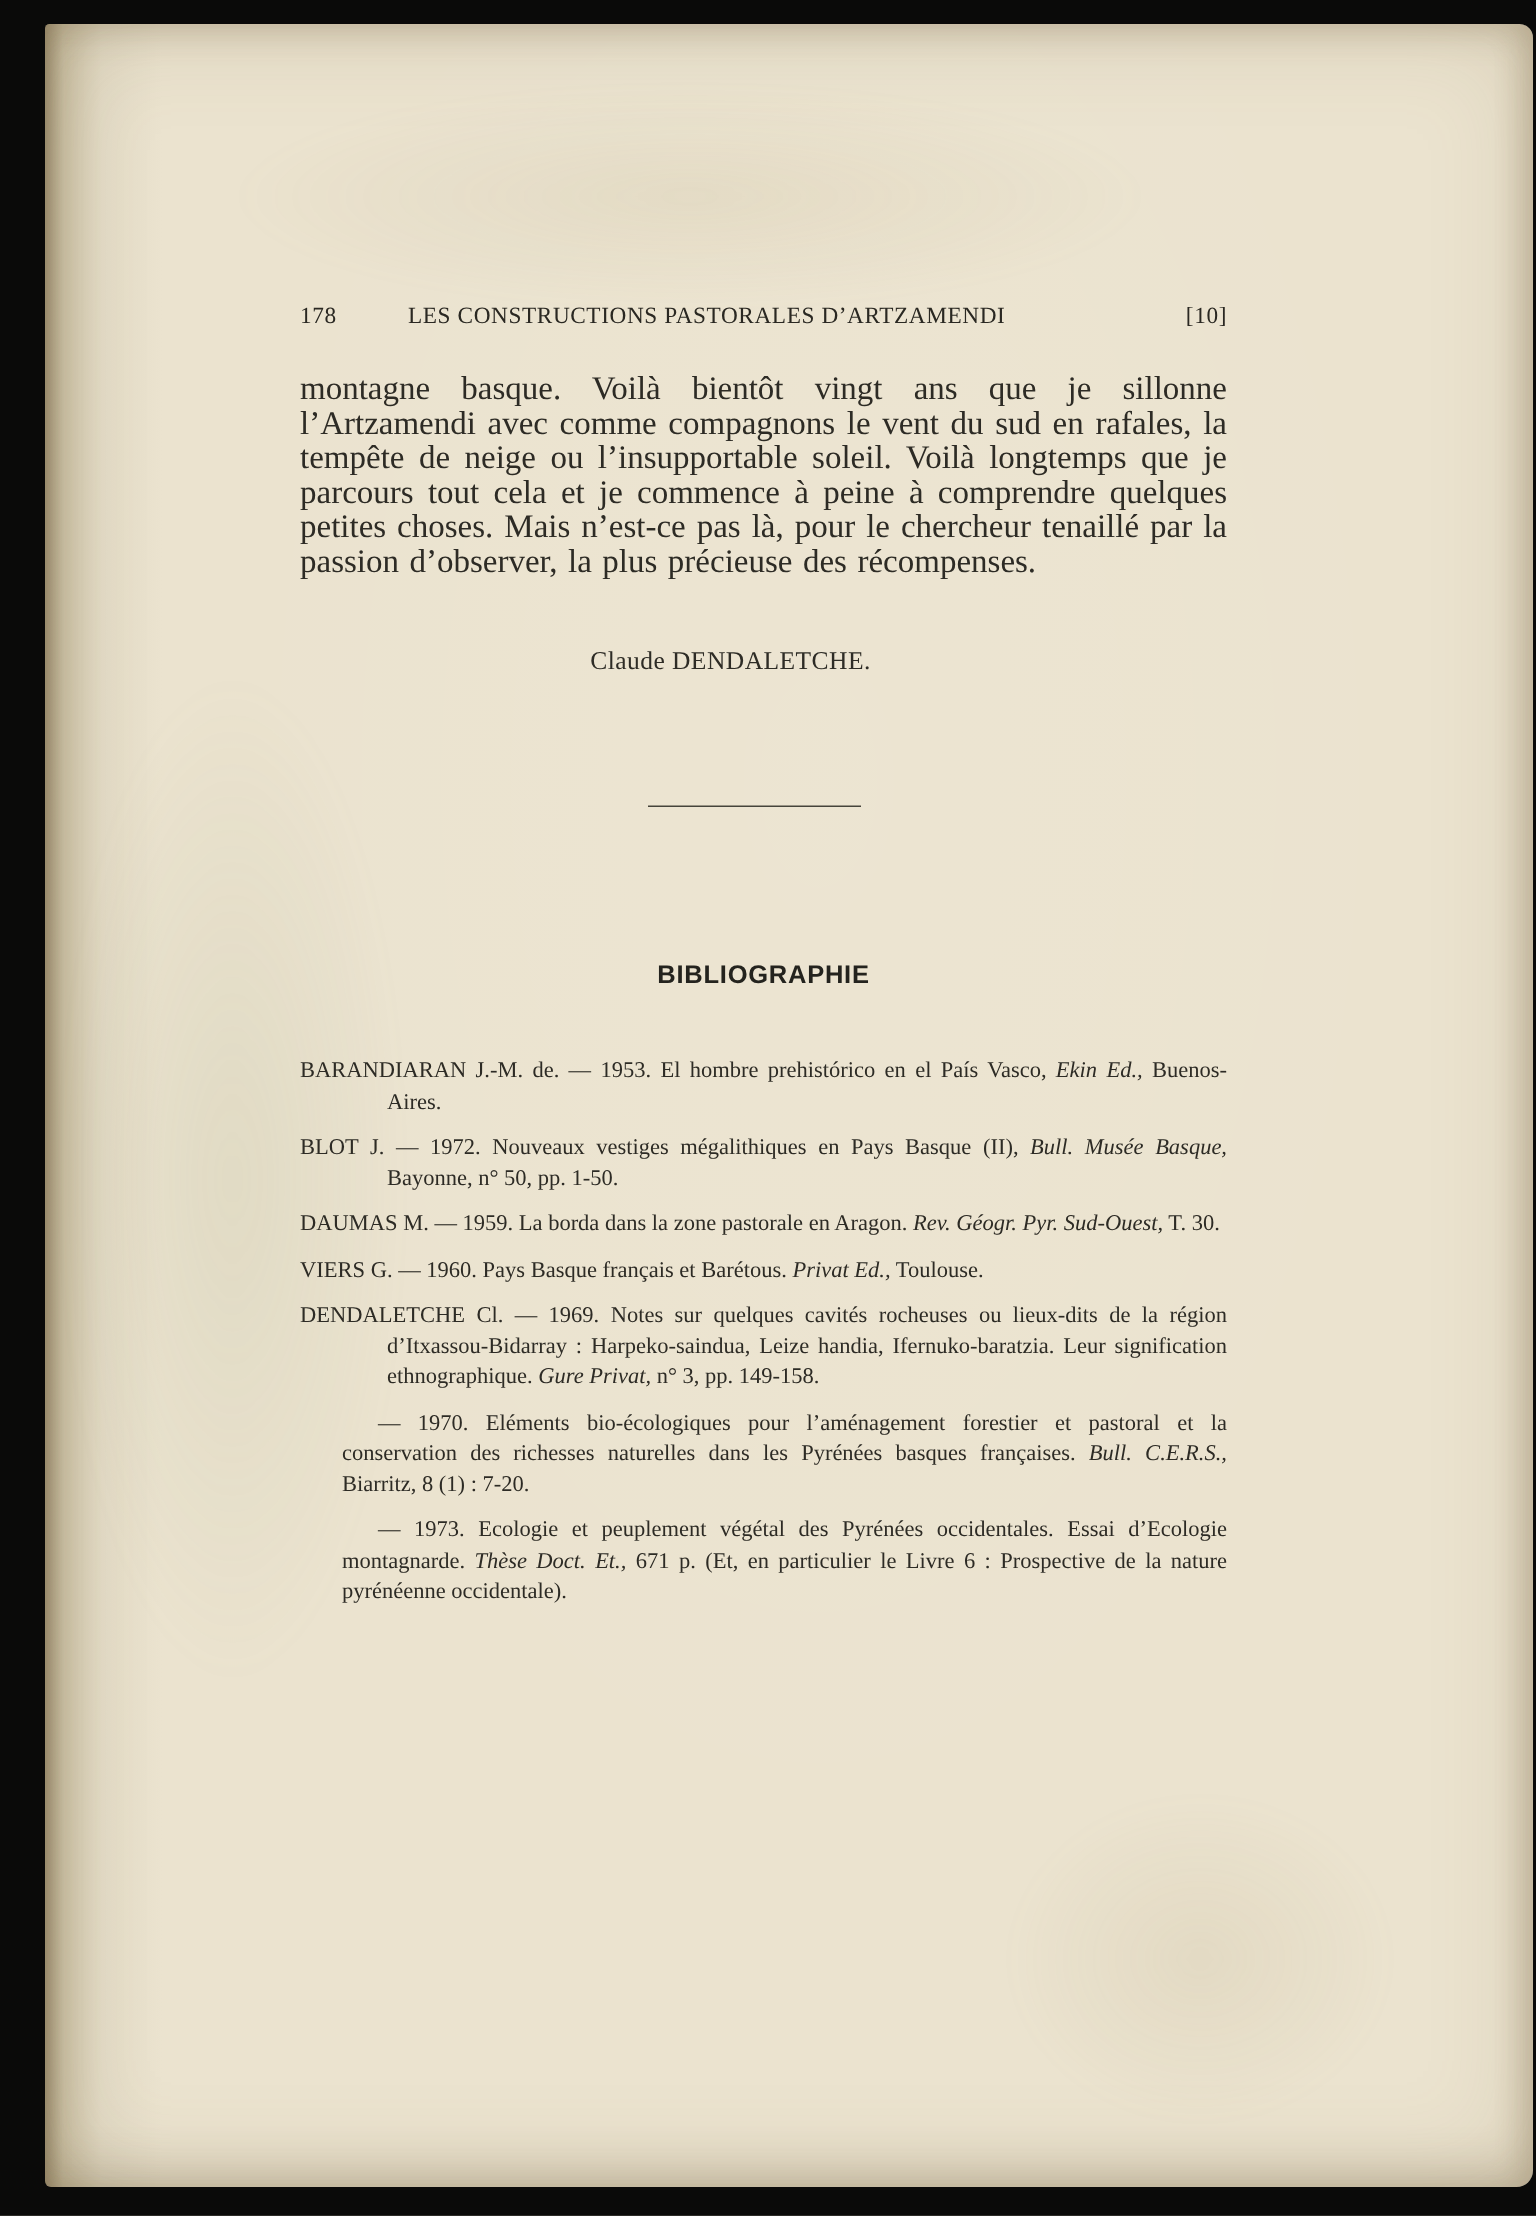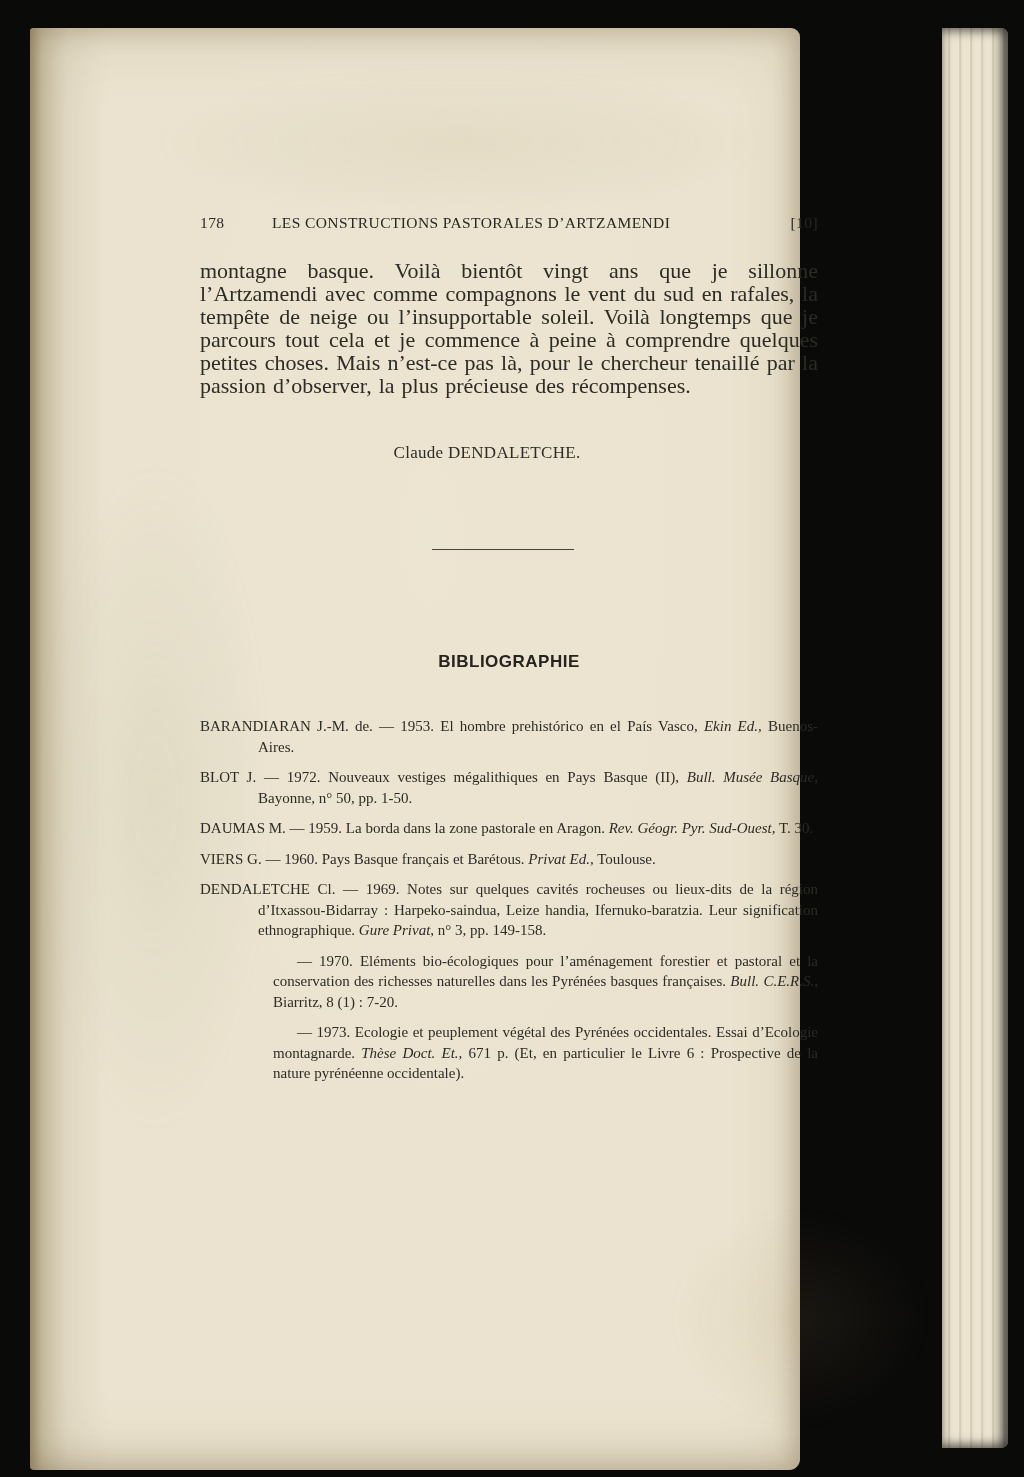--- a/index.html
+++ b/index.html
@@ -11,21 +11,21 @@
   
   .page-edges {
     position:absolute; left:942px; top:28px; width:66px; height:1420px;
     background:repeating-linear-gradient(90deg,
       #ece4d1 0px, #ece4d1 6px, #c6bba0 7px, #e4dbc6 8px, #ece4d1 11px);
     border-radius:0 7px 7px 0;
     box-shadow:inset -8px 0 10px rgba(0,0,0,.5), inset 0 6px 8px rgba(0,0,0,.25), inset 0 -6px 8px rgba(0,0,0,.3);
   }
   
   .page {
-    position:absolute; left:30px; top:28px; width:770px; height:1442px;
+    position:absolute; left:30px; top:16px; width:992px; height:1442px;
     background:
       radial-gradient(ellipse at 52% 35%, rgba(255,255,255,.06), transparent 60%),
       linear-gradient(90deg, #a99c7f 0px, #cfc5aa 12px, #e3dbc6 38px, #ebe3cf 78px, #ebe3cf 100%),
       #ebe3cf;
     border-radius:3px 9px 11px 4px;
     box-shadow:
       inset 0 0 70px rgba(120,100,60,.20),
       inset 0 -14px 28px rgba(90,70,40,.16),
       inset 0 10px 20px rgba(110,90,55,.12),
       inset -10px 0 18px rgba(120,100,60,.12);
@@ -58,21 +58,21 @@
   .bib-heading {
     margin-top:102px; text-align:center;
     font-family:"Liberation Sans","DejaVu Sans",sans-serif;
     font-weight:700; font-size:17px; letter-spacing:.5px; color:#24231e;
   }
 
   .bibliography { margin-top:44px; font-size:15px; line-height:20.5px; text-align:justify; color:#2d2b25; }
   .bib-entry { margin:0 0 10px 0; }
   .bib-entry .it { font-style:italic; }
   .hang { padding-left:58px; text-indent:-58px; }
-  .dash-ind { margin-left:73px; text-indent:24px; }
+  .dash-ind { margin-left:28px; text-indent:24px; }
   .dash-flush { text-indent:84px; }
 </style>
 </head>
 <body>
 
 <div class="scan">
 
   <div class="page-edges"></div>
 
   <div class="page">

